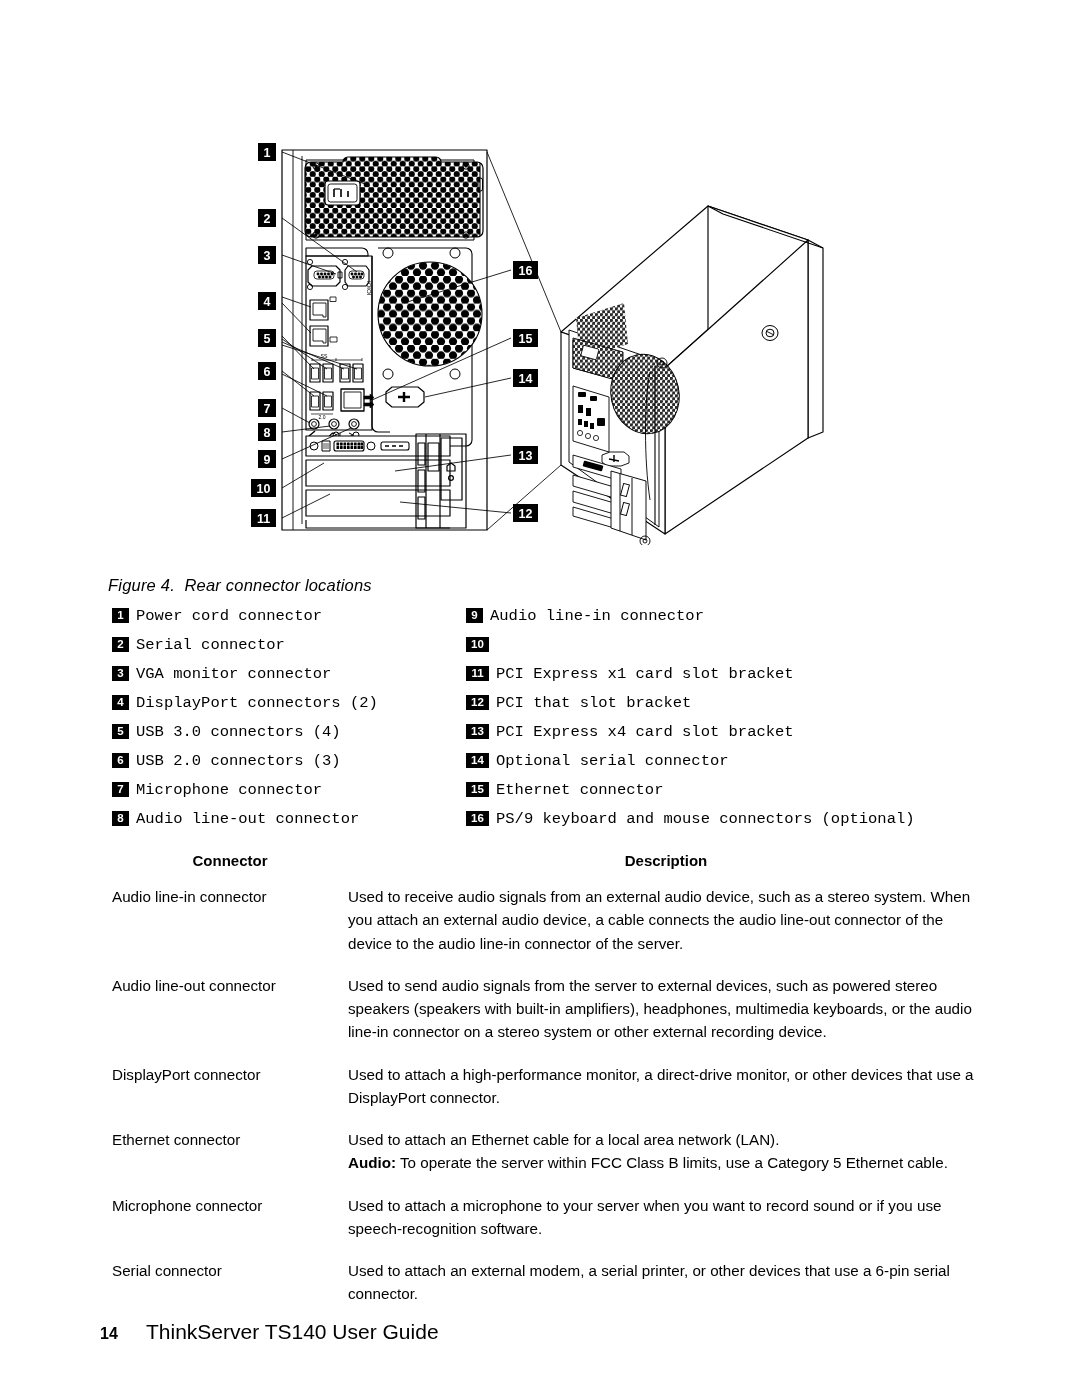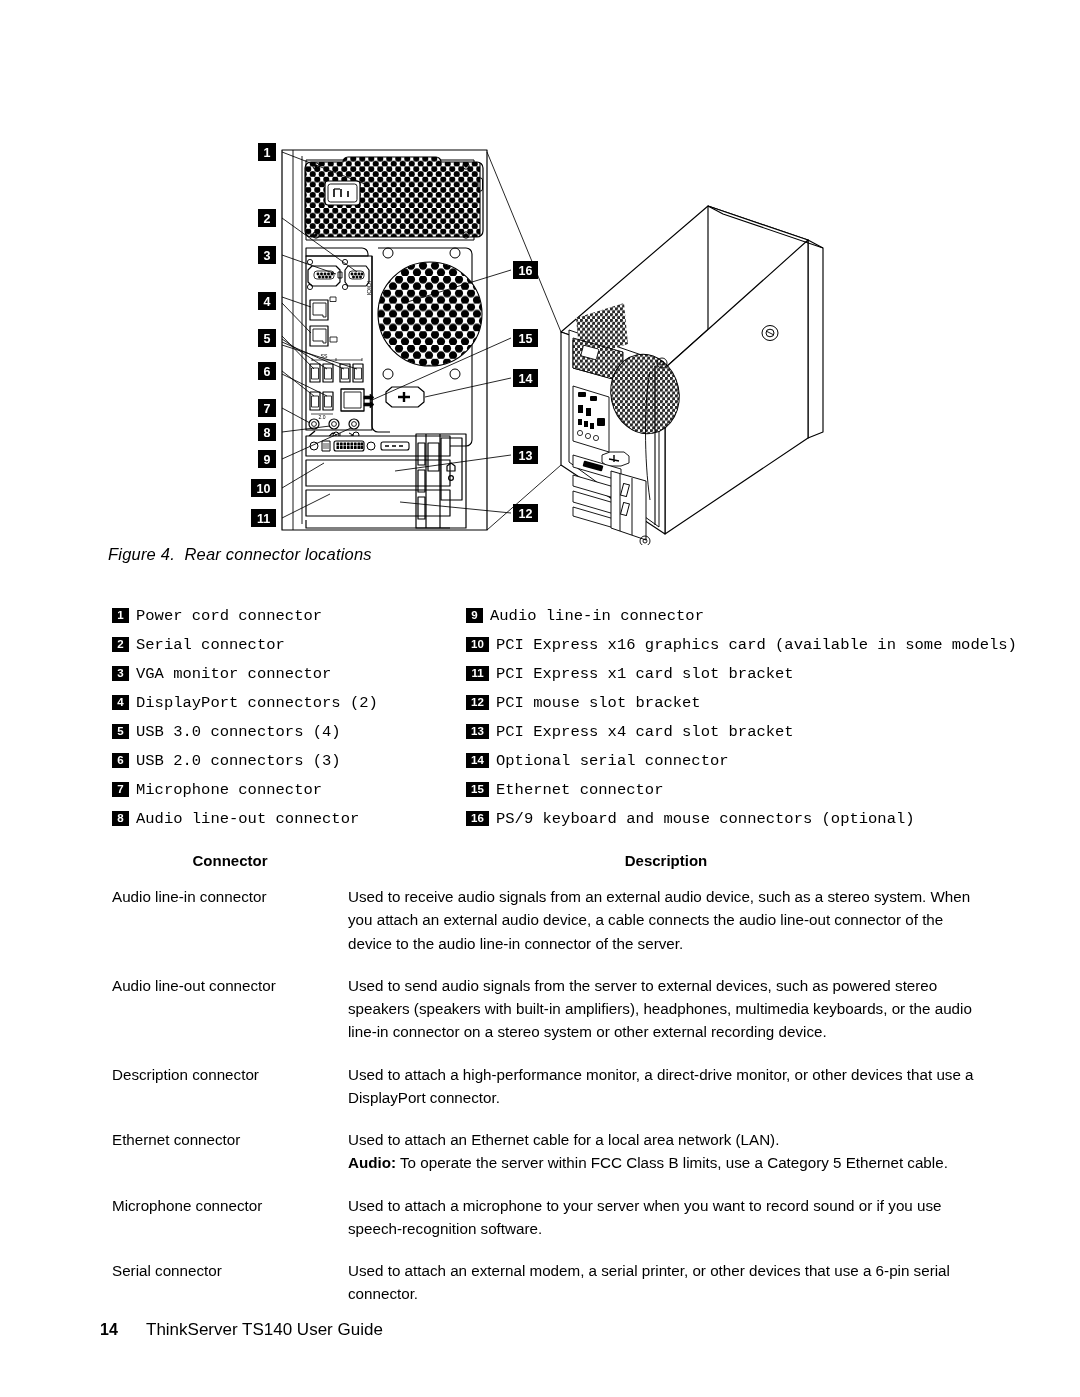--- a/index.html
+++ b/index.html
@@ -23,21 +23,21 @@
     top: 0;
     width: 1080px;
     height: 545px;
   }
   #figure-svg { display: block; }
 
   
   #figure-caption {
     position: absolute;
     left: 108px;
-    top: 545px;
+    top: 576px;
     font-size: 16.5px;
     font-style: italic;
     letter-spacing: 0.2px;
     white-space: pre;
   }
 
   
   #legend {
     position: absolute;
     left: 112px;
@@ -116,21 +116,21 @@
     display: flex;
     align-items: baseline;
   }
   #footer-page {
     font-size: 16px;
     font-weight: bold;
     width: 46px;
     display: inline-block;
   }
   #footer-title {
-    font-size: 17px;
+    font-size: 21px;
     text-align: right;
   }
 </style>
 </head>
 <body>
 
 <div id="figure-area">
 <svg id="figure-svg" width="1080" height="545" viewBox="0 0 1080 545" xmlns="http://www.w3.org/2000/svg">
   <defs>
 
@@ -587,29 +587,28 @@
     </div>
   </div>
 
   <div class="legend-col right">
     <div class="legend-item">
       <span class="cnum">9</span>
       <span class="legend-label">Audio line-in connector</span>
     </div>
     <div class="legend-item">
       <span class="cnum wide">10</span>
-      <span class="legend-label">PCI Express x16 graphics card (available in some models)</span>
     </div>
     <div class="legend-item">
       <span class="cnum wide">11</span>
       <span class="legend-label">PCI Express x1 card slot bracket</span>
     </div>
     <div class="legend-item">
       <span class="cnum wide">12</span>
-      <span class="legend-label">PCI mouse slot bracket</span>
+      <span class="legend-label">PCI that slot bracket</span>
     </div>
     <div class="legend-item">
       <span class="cnum wide">13</span>
       <span class="legend-label">PCI Express x4 card slot bracket</span>
     </div>
     <div class="legend-item">
       <span class="cnum wide">14</span>
       <span class="legend-label">Optional serial connector</span>
     </div>
     <div class="legend-item">
@@ -637,21 +636,21 @@
         <p>Used to receive audio signals from an external audio device, such as a stereo system. When you attach an external audio device, a cable connects the audio line-out connector of the device to the audio line-in connector of the server.</p>
       </td>
     </tr>
     <tr>
       <td class="td-connector">Audio line-out connector</td>
       <td class="td-description">
         <p>Used to send audio signals from the server to external devices, such as powered stereo speakers (speakers with built-in amplifiers), headphones, multimedia keyboards, or the audio line-in connector on a stereo system or other external recording device.</p>
       </td>
     </tr>
     <tr>
-      <td class="td-connector">Description connector</td>
+      <td class="td-connector">DisplayPort connector</td>
       <td class="td-description">
         <p>Used to attach a high-performance monitor, a direct-drive monitor, or other devices that use a DisplayPort connector.</p>
       </td>
     </tr>
     <tr>
       <td class="td-connector">Ethernet connector</td>
       <td class="td-description">
         <p>Used to attach an Ethernet cable for a local area network (LAN).</p>
         <p><b>Audio:</b><span> To operate the server within FCC Class B limits, use a Category 5 Ethernet cable.</span></p>
       </td>

